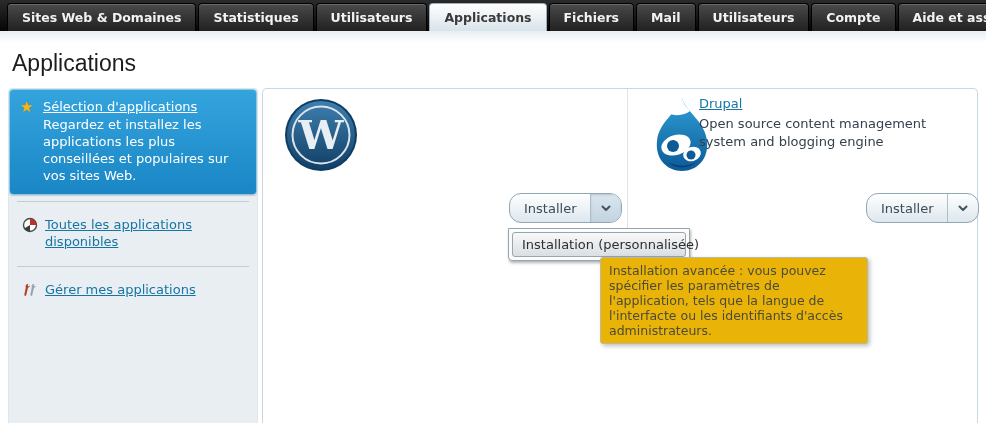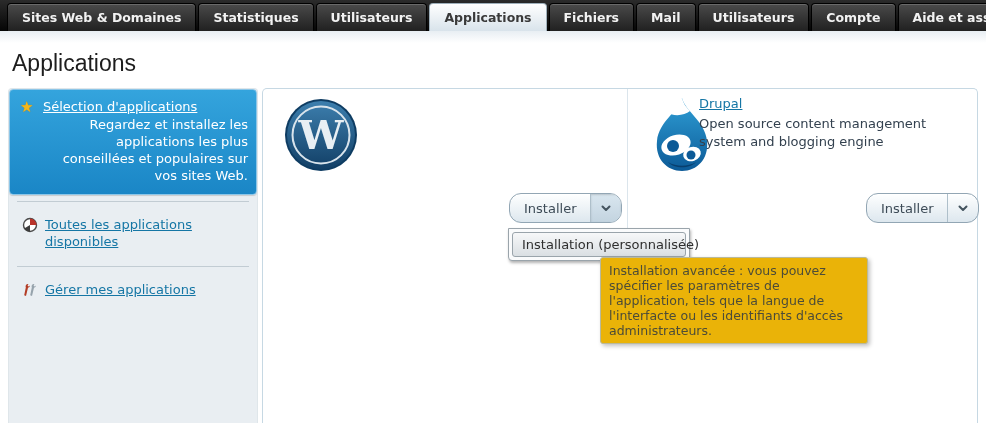--- a/index.html
+++ b/index.html
@@ -53,21 +53,21 @@
   .nav-item a{color:#1576a5;}
   .nav-item.active{
     background:linear-gradient(#34a4dd,#1a86c6);
     border:1px solid #8cc6e8;border-radius:4px;
     color:#ffffff;margin:0;padding:8px 8px 10px 33px;
     box-shadow:0 1px 1px rgba(0,0,0,.15);
   }
   .nav-item.active a{color:#ffffff;}
   .nav-sep{height:0;border-top:1px solid #c2ccd3;margin:6px 8px;}
   .star-glyph{font-size:15px;color:#f3b71c;text-shadow:0 0 1px #b07d10;line-height:16px;}
-  .nav-desc{margin-top:1px;text-align:right;}
+  .nav-desc{margin-top:1px;}
   
   .panel{
     position:absolute;left:262px;top:88px;width:716px;height:335px;
     background:#ffffff;border:1px solid #c6d8e3;border-bottom:none;
     border-radius:5px 5px 0 0;box-sizing:border-box;
   }
   .cell-divider{position:absolute;left:364px;top:0;width:1px;height:142px;background:#dbe5ec;}
   .app-logo{position:absolute;}
   .app-text{position:absolute;font-size:13px;line-height:18px;color:#33414f;}
   .app-text a{color:#1576a5;text-decoration:underline;font-size:13px;}

